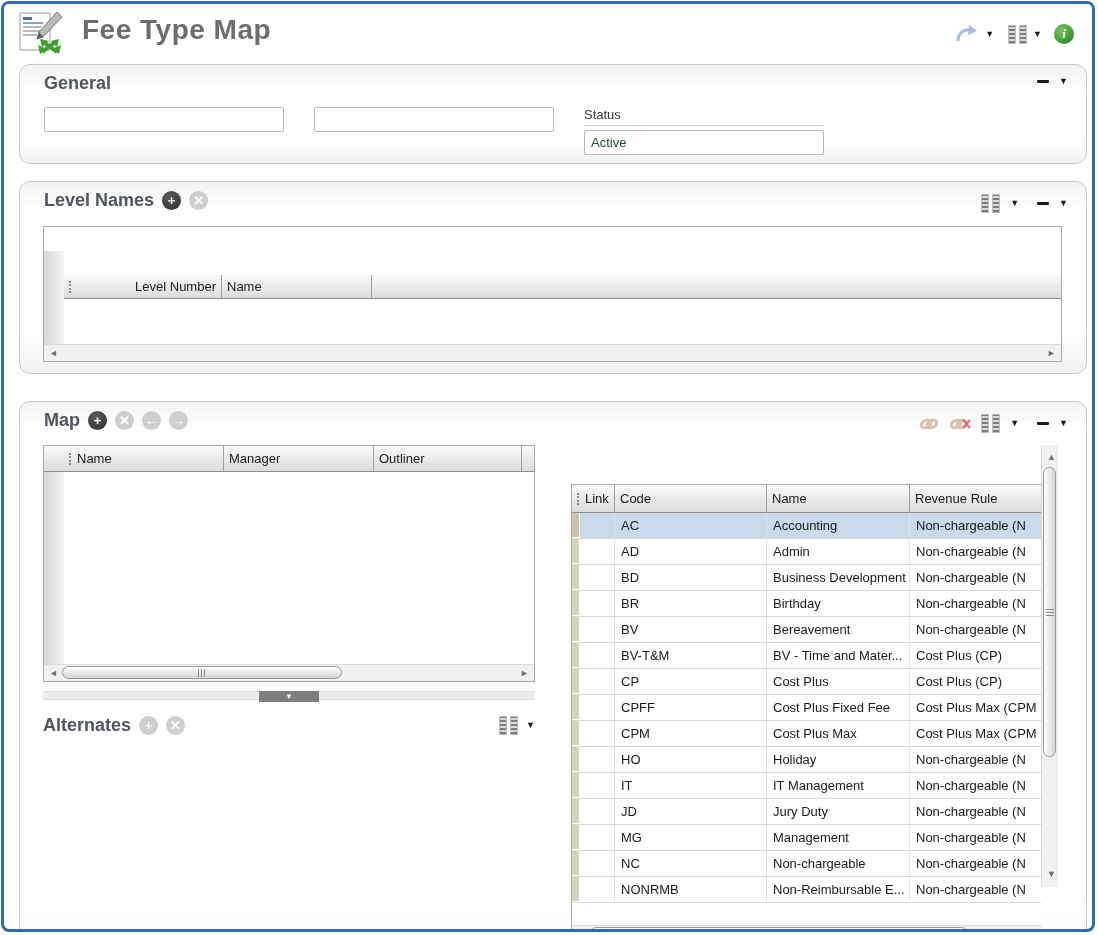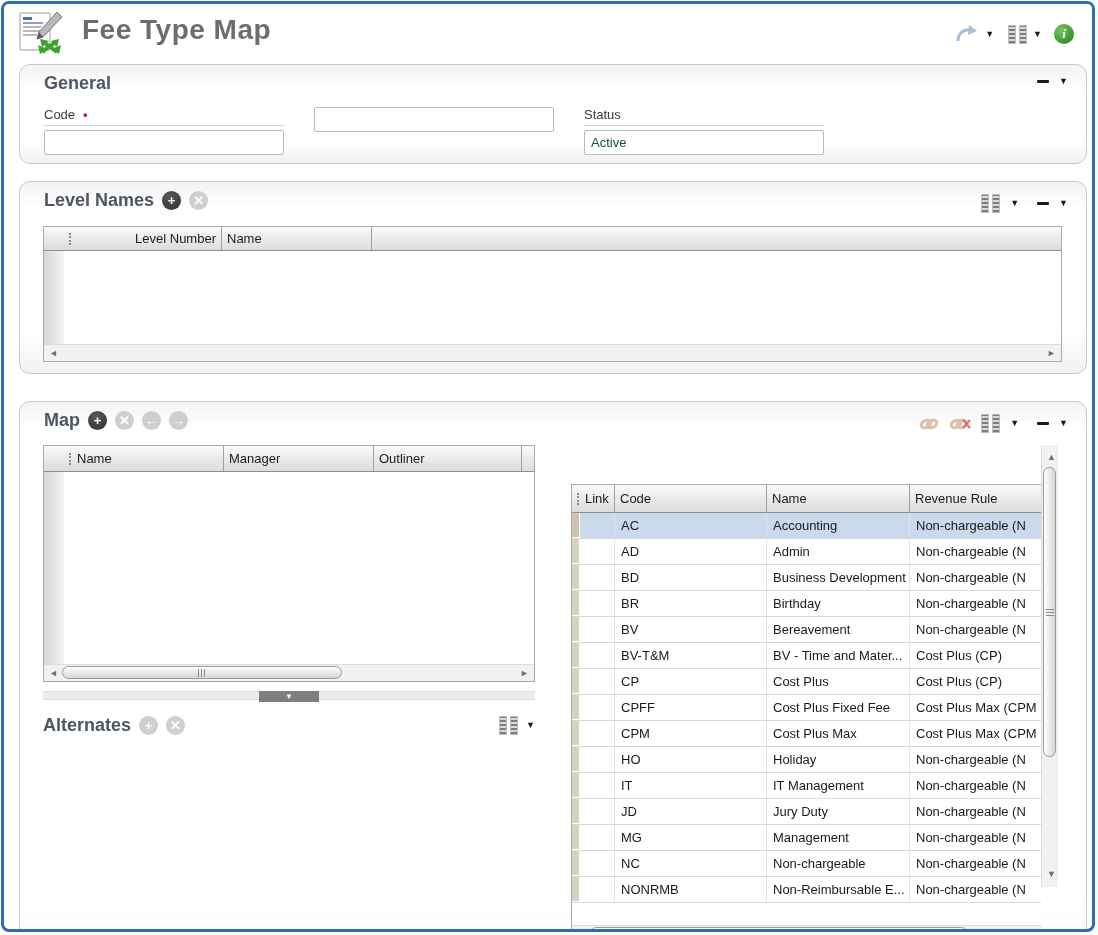--- a/index.html
+++ b/index.html
@@ -116,21 +116,20 @@
 
   <div class="section" style="top:60px; height:100px;">
     <div class="sec-head">
       <span class="sec-title">General</span>
     </div>
     <div class="sec-right">
       <span class="minus-glyph"></span>
       <span class="caret">▼</span>
     </div>
     <div class="field" style="left:24px;">
-      <div class="field-label-row"><span>Code</span><span class="req">•</span></div>
       <input value="" style="">
     </div>
     <div class="field" style="left:294px;">
       <input value="" style="">
     </div>
     <div class="field" style="left:564px;">
       <div class="field-label-row"><span>Status</span></div>
       <input value="Active" style="">
     </div>
   </div>
@@ -144,21 +143,21 @@
     <div class="sec-right">
       <span class="col-icon">
           <span class="bar"></span>
           <span class="bar"></span>
         </span>
       <span class="caret">▼</span>
       <span class="minus-glyph" style="margin-left:8px"></span>
       <span class="caret">▼</span>
     </div>
     <div class="grid" style="left:23px; top:44px; width:1019px; height:136px;">
-      <div class="grid-header" style="height:24px;">
+      <div class="grid-header" style="height:24px;margin-top:48px;">
         <div class="gh-cell gh-ind" style="width:28px;">
             <span class="drag-dots"></span>
           </div>
         <div class="gh-cell" style="width:150px; justify-content:flex-end;">Level Number</div>
         <div class="gh-cell" style="width:150px;">Name</div>
         <div class="gh-cell" style="flex:1; border-right:none;"></div>
       </div>
       <div class="gutter" style="left:0; top:24px; height:95px;"></div>
       <div class="hscroll">
         <span class="sb-arrow" style="left:5px; top:4px;">◄</span>

